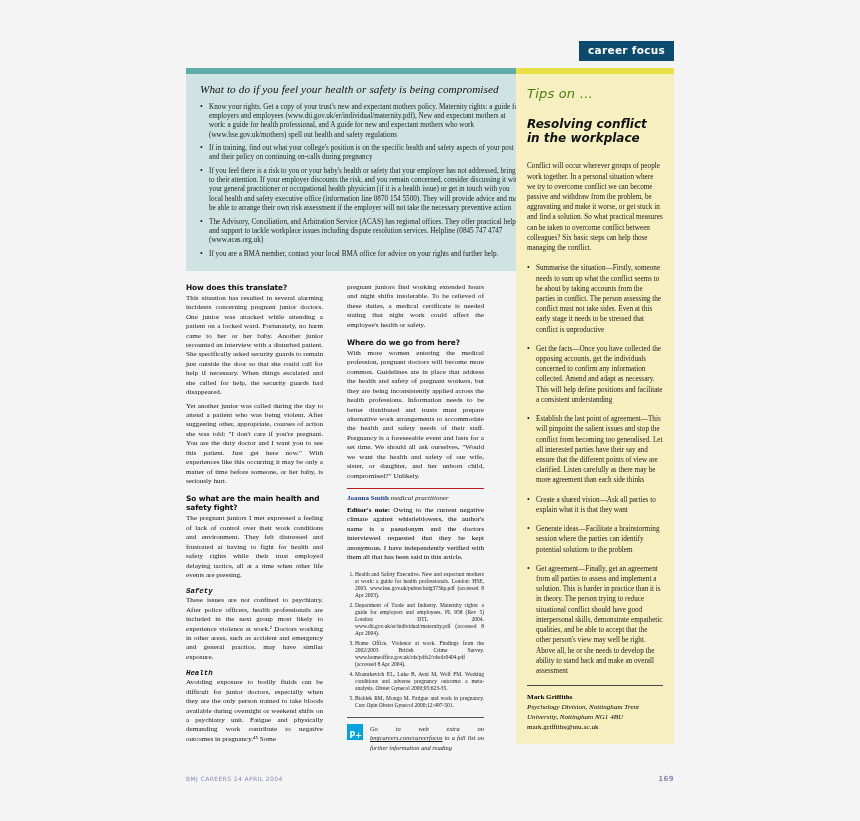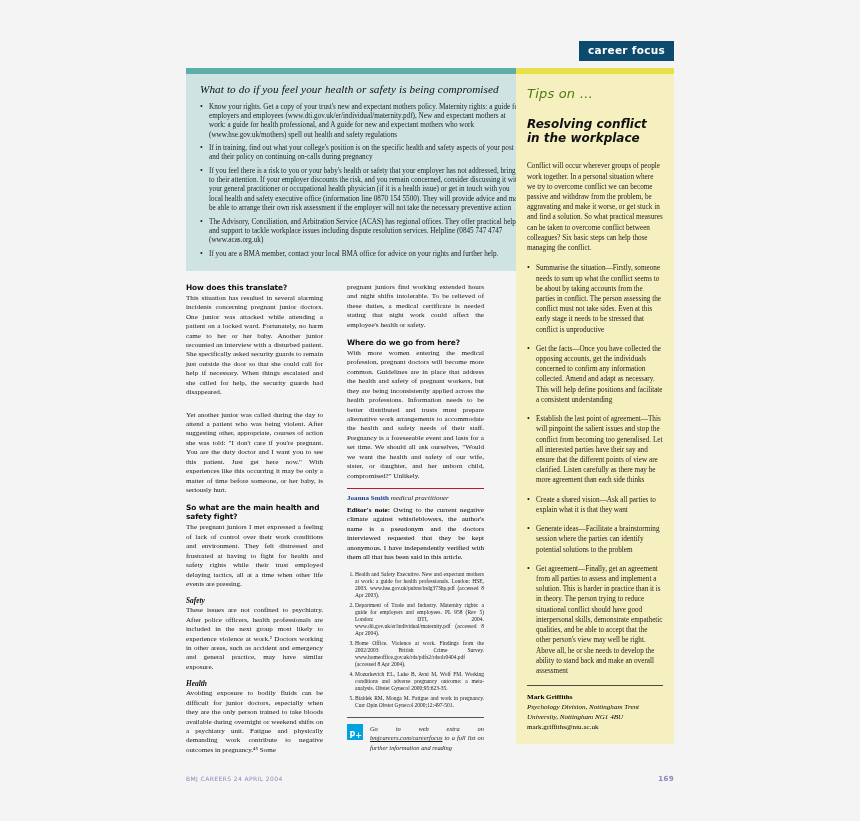--- a/index.html
+++ b/index.html
@@ -96,32 +96,32 @@
   }
   .col { width: 143px; }
   .col p {
     margin: 0 0 0 0;
     font-size: 7.1px;
     line-height: 1.33;
     text-align: justify;
     color: #151515;
     text-indent: 0;
   }
-  .col p + p { margin-top: 13px; }
+  .col p + p { margin-top: 4px; }
   h3.sub {
     font-family: "DejaVu Sans", sans-serif;
     font-weight: bold;
     font-size: 7.4px;
     margin: 8px 0 2px 0;
     color: #111;
     letter-spacing: -0.1px;
   }
   h3.sub.first { margin-top: 0; }
   h4.run {
-    font-family: Liberation Serif, serif;
+    font-family: Liberation Mono, monospace;
     font-weight: bold;
     font-style: italic;
     font-size: 7.4px;
     margin: 7px 0 1px 0;
     color: #111;
   }
   .byline {
     margin-top: 7px;
     padding-top: 5px;
     border-top: 1px solid #b91c1c;

